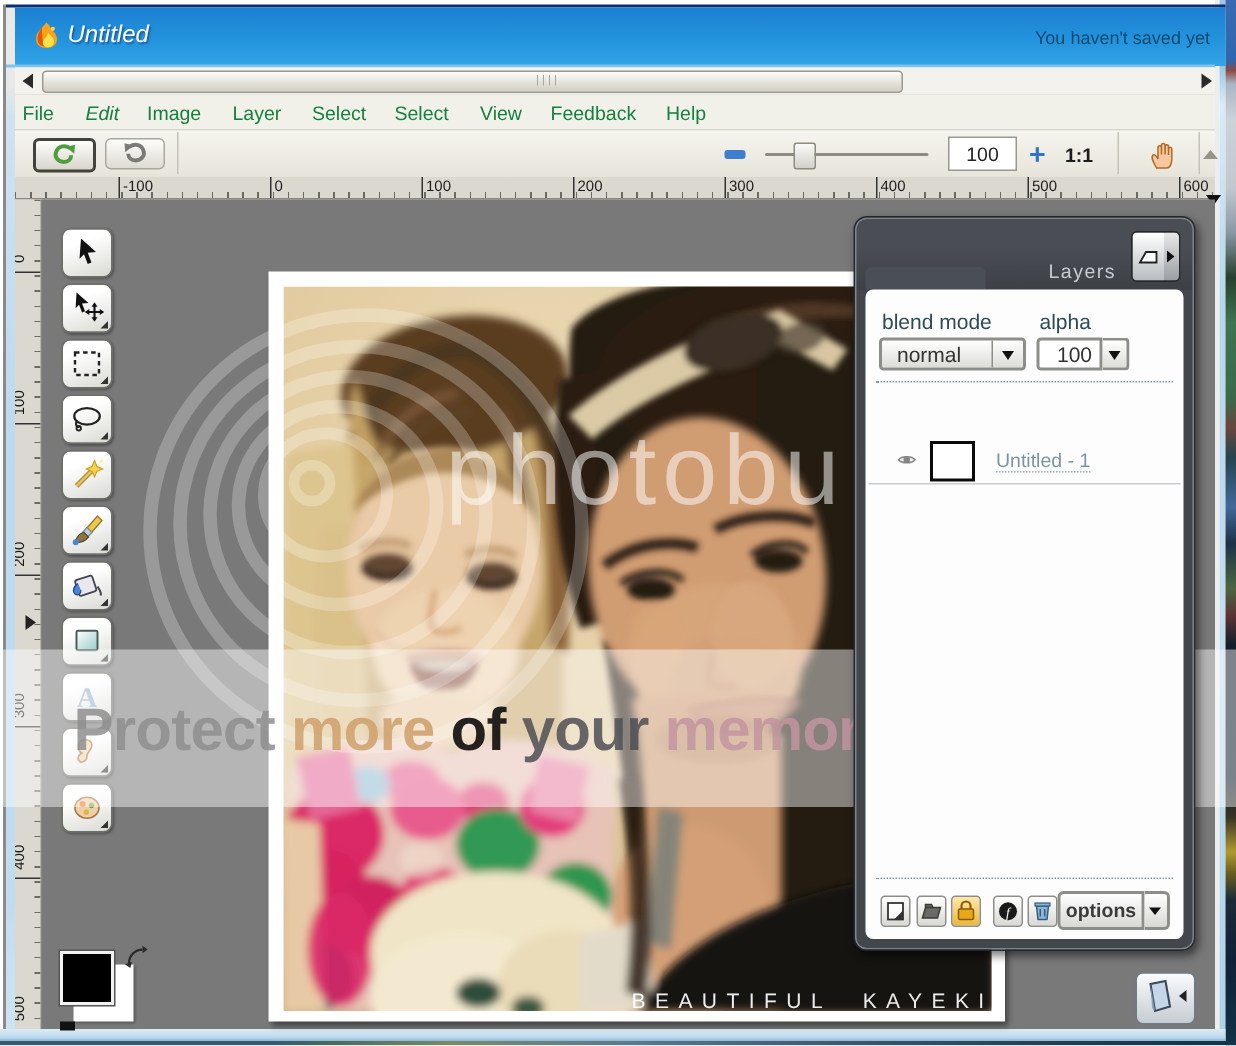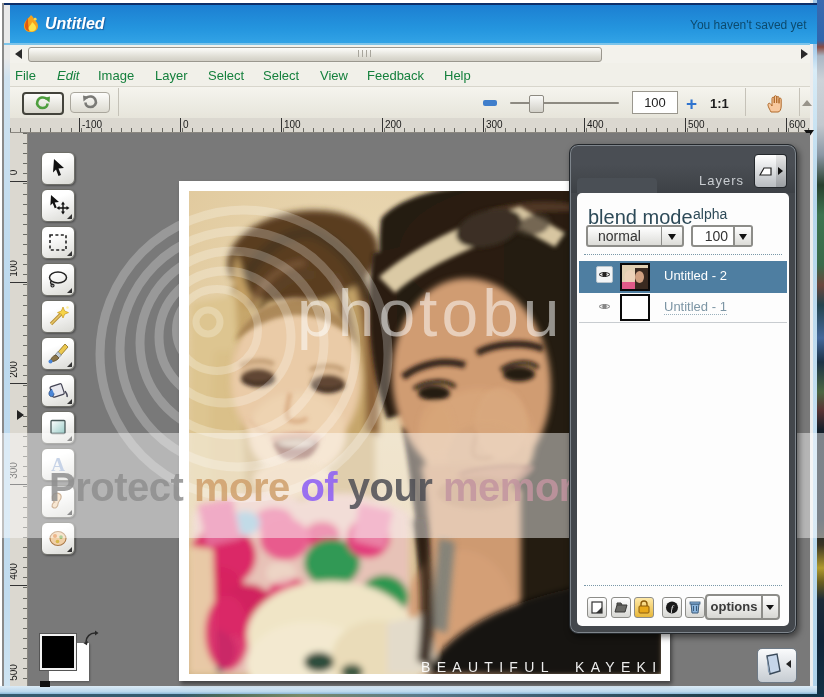--- a/index.html
+++ b/index.html
@@ -21,21 +21,21 @@
 <div class="abs" style="left:4px;top:3px;width:813px;height:2px;background:#0d2f6a;"></div>
 <div class="abs" style="left:10px;top:5px;width:807px;height:39px;background:linear-gradient(#1c7fd2,#2495de 60%,#33a4e6);"></div>
 <div class="abs" style="left:4px;top:43px;width:806px;height:2px;background:#7cc4ea;"></div>
 
 <svg class="abs" style="left:22px;top:14px;" width="18" height="19" viewBox="0 0 18 19">
  <path d="M9 1 C6 5 2 7 2 12 C2 16 5 18 9 18 C13 18 16 16 16 12 C16 8 12 6 11 3 Z" fill="#f6a21c"></path>
  <path d="M6 4 C4 7 3 9 3 12 C3 15 5 17 8 17 C6 14 6 8 6 4 Z" fill="#e2590e"></path>
  <path d="M10 8 C12 10 14 11 14 14 C14 16 12 17.5 9.5 17.5 C7.5 17.5 6.5 16 6.5 14.5 C6.5 12 9.5 11 10 8 Z" fill="#fbe24a"></path>
  <circle cx="13.2" cy="5.2" r="1.4" fill="#f9d54a"></circle>
 </svg>
-<div class="abs" style="left:45px;top:15px;color:#fff;font-size:16px;font-weight:bold;font-style:italic;text-shadow:1px 1px 1px rgba(20,60,120,.6);">Untitled</div>
+<div class="abs" style="left:45px;top:15px;color:#fff;font-size:16px;font-weight:normal;font-style:italic;text-shadow:1px 1px 1px rgba(20,60,120,.6);">Untitled</div>
 <div class="abs" style="left:690px;top:18px;color:#0c4a6e;font-size:12px;">You haven't saved yet</div>
 
 <div class="abs" style="left:10px;top:45px;width:800px;height:18px;background:#f3f2ec;border-bottom:1px solid #b9b6ac;"></div>
 <div class="abs" style="left:15px;top:49px;width:0;height:0;border:5px solid transparent;border-right:7px solid #2a2a2a;border-left:none;"></div>
 <div class="abs" style="left:28px;top:47px;width:572px;height:13px;border:1px solid #9a978e;border-radius:3px;background:linear-gradient(#fdfdfb,#dddbd2 70%,#d2cfc6);"></div>
 <div class="abs" style="left:358px;top:50px;width:14px;height:7px;background:repeating-linear-gradient(90deg,#a8a59c 0 1px,transparent 1px 4px);"></div>
 <div class="abs" style="left:801px;top:49px;width:0;height:0;border:5px solid transparent;border-left:7px solid #2a2a2a;border-right:none;"></div>
 
 <div class="abs" style="left:10px;top:63px;width:800px;height:23px;background:#f1f0e9;"></div>
 <div class="abs" id="menubar" style="left:10px;top:68px;width:800px;height:16px;font-size:13px;color:#15803d;">
@@ -344,71 +344,53 @@
 <div class="abs" style="left:40px;top:634px;width:32px;height:32px;background:#000;border:2px solid #f2f2f2;box-shadow:0 0 0 1px #555;"></div>
 <svg class="abs" style="left:83px;top:630px;" width="17" height="16" viewBox="0 0 17 16">
       <path d="M3 12 C3 7 7 3 12 3" stroke="#2a2a2a" stroke-width="1.5" fill="none"></path>
       <path d="M12 0.5 L15.5 3 L12 5.5 Z" fill="#2a2a2a"></path>
       <path d="M0.5 12 L3 15.5 L5.5 12 Z" fill="#2a2a2a" transform="rotate(-20 3 13)"></path>
     </svg>
 <div class="abs" style="left:40px;top:681px;width:10px;height:6px;background:#111;"></div>
 
 <div class="abs" style="left:0;top:433px;width:824px;height:105px;background:rgba(255,255,255,.45);"></div>
 <div class="abs" style="left:49px;top:465px;font-size:40px;font-weight:bold;letter-spacing:-0.5px;white-space:nowrap;opacity:.85;filter:blur(0.5px);">
- <span style="color:#8f8f8f;">Protect </span><span style="color:#cfa06c;">more </span><span style="color:#8b5cf6;">of </span><span style="color:#4e4e55;">your </span><span style="color:#c295a0;">memori</span>
+ <span style="color:#8f8f8f;">Protect </span><span style="color:#cfa06c;">more </span><span style="color:#000000;">of </span><span style="color:#4e4e55;">your </span><span style="color:#c295a0;">memori</span>
 </div>
 
 <div class="abs" id="lpanel" style="left:569px;top:144px;width:226px;height:488px;background:linear-gradient(#4a4e54 0 20px,#3d4146 48px,#43474c 48px);border-radius:9px;border:1px solid #24282c;box-shadow:2px 3px 6px rgba(0,0,0,.5), inset 0 0 0 1px #7e858c;">
   <div class="abs" style="left:7px;top:33px;width:80px;height:15px;background:#4a4f55;border-radius:4px 4px 0 0;"></div>
       <div class="abs" style="right:52px;top:28px;color:#c9cdd1;font-size:13px;letter-spacing:1px;">Layers</div>
   <div class="abs" style="right:19px;top:9px;width:21px;height:32px;border:1px solid #24282c;border-radius:4px 0 0 4px;background:linear-gradient(#ffffff,#b8bcc0);">
     <svg width="21" height="32" viewBox="0 0 21 32">
           <path d="M5 20 L9 13 L16 13 L16 20 Z" fill="#fff" stroke="#222" stroke-width="1.2"></path>
         </svg>
   </div>
   <div class="abs" style="right:9px;top:9px;width:10px;height:32px;border:1px solid #24282c;border-left:none;border-radius:0 4px 4px 0;background:linear-gradient(#e8e8e8,#9a9ea2);">
     <div class="abs" style="left:2px;top:12px;width:0;height:0;border:4px solid transparent;border-left:5px solid #111;border-right:none;"></div>
   </div>
 
   <div class="abs" style="left:7px;top:48px;width:212px;height:433px;background:#fdfdfd;border-radius:5px;overflow:hidden;">
-    <div class="abs" style="left:11px;top:13px;color:#2d4a58;font-size:20px;">blend mode</div>
+    <div class="abs" style="left:11px;top:13px;color:#2d4a58;font-size:14px;">blend mode</div>
     <div class="abs" style="left:116px;top:13px;color:#2d4a58;font-size:14px;">alpha</div>
 
     <div class="abs" style="left:9px;top:32px;width:94px;height:18px;border:2px solid #8d8d89;border-radius:3px;background:linear-gradient(#ffffff,#dcdcd8);color:#333;font-size:14px;">
       <span class="abs" style="left:10px;top:1px;">normal</span>
       <div class="abs" style="right:20px;top:0px;width:1px;height:18px;background:#8d8d89;"></div>
       <div class="abs" style="right:6px;top:7px;width:0;height:0;border:4.5px solid transparent;border-top:6px solid #111;border-bottom:none;"></div>
     </div>
 
     <div class="abs" style="left:114px;top:32px;width:40px;height:18px;border:2px solid #8d8d89;border-radius:3px 0 0 3px;background:#fff;color:#333;font-size:14px;">
           <span class="abs" style="right:5px;top:1px;">100</span>
         </div>
     <div class="abs" style="left:158px;top:32px;width:16px;height:18px;border:2px solid #8d8d89;border-left:none;border-radius:0 3px 3px 0;background:linear-gradient(#ffffff,#dcdcd8);">
           <div class="abs" style="left:4px;top:7px;width:0;height:0;border:4.5px solid transparent;border-top:6px solid #111;border-bottom:none;"></div>
         </div>
     <div class="abs" style="left:7px;top:61px;width:198px;height:0;border-top:1px dotted #7a98a8;"></div>
 
-    <div class="abs" style="left:2px;top:68px;width:208px;height:32px;background:#4e7ea1;">
-      <div class="abs" style="left:17px;top:5px;width:15px;height:15px;background:#f2f4f6;border:1px solid #b8c4cc;border-radius:2px;">
-        <svg width="15" height="15" viewBox="0 0 15 15">
-              <path d="M2 7.5 C4 4.8 11 4.8 13 7.5 C11 10.2 4 10.2 2 7.5 Z" fill="#e8e8e8" stroke="#222" stroke-width="1"></path>
-              <circle cx="7.5" cy="7.5" r="2.2" fill="#222"></circle>
-            </svg>
-      </div>
-      <div class="abs" style="left:41px;top:2px;width:26px;height:24px;background:#e0cdb0;border:2px solid #0a0a0a;">
-        <svg width="26" height="24" viewBox="0 0 26 24">
-              <rect width="26" height="24" fill="#e2d0b2"></rect>
-              <ellipse cx="8" cy="12" rx="5.5" ry="7" fill="#ecd2b8"></ellipse>
-              <path d="M13 3 L26 3 L26 24 L13 24 Z" fill="#3a2a20"></path>
-              <ellipse cx="17.5" cy="12" rx="4.5" ry="6" fill="#d0a080"></ellipse>
-              <rect x="0" y="17" width="13" height="7" fill="#e05a88"></rect>
-            </svg>
-      </div>
-      <div class="abs" style="left:85px;top:7px;color:#fff;font-size:13px;">Untitled - 2</div>
-    </div>
 
     <div class="abs" style="left:2px;top:100px;width:208px;height:29px;background:#fdfdfd;border-bottom:1px solid #c8ccd0;">
       <div class="abs" style="left:18px;top:6px;opacity:.55;"><svg width="15" height="15" viewBox="0 0 15 15">
               <path d="M2 7.5 C4 4.8 11 4.8 13 7.5 C11 10.2 4 10.2 2 7.5 Z" fill="#e8e8e8" stroke="#222" stroke-width="1"></path>
               <circle cx="7.5" cy="7.5" r="2.2" fill="#222"></circle>
             </svg></div>
       <div class="abs" style="left:41px;top:1px;width:26px;height:23px;background:#fff;border:2px solid #0a0a0a;"></div>
       <div class="abs" style="left:85px;top:6px;color:#7c95a4;font-size:13px;border-bottom:1px dotted #9ab0bc;">Untitled - 1</div>
     </div>
 

